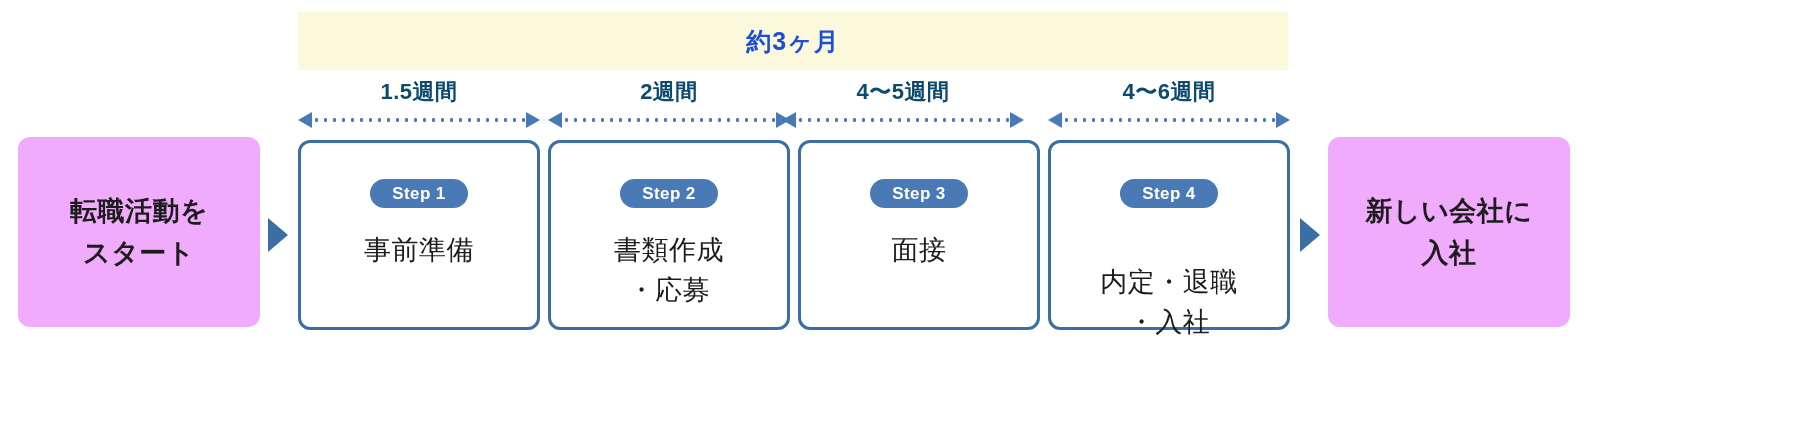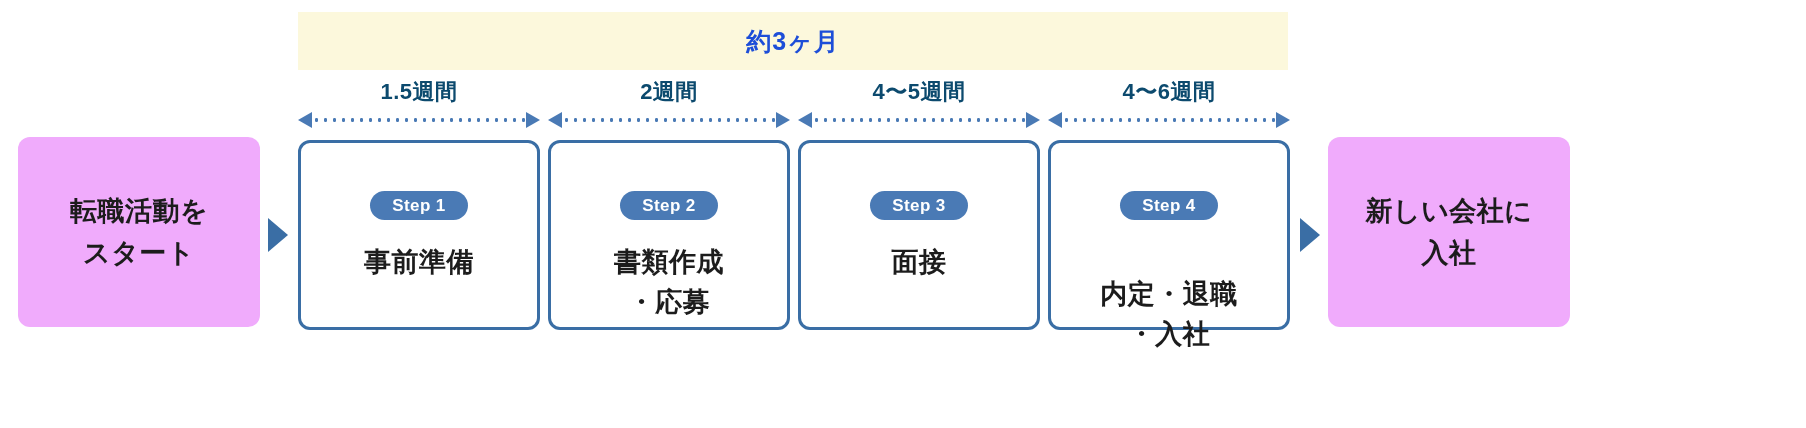--- a/index.html
+++ b/index.html
@@ -78,35 +78,35 @@
     height:190px;
     background:#ffffff;
     border:3px solid #3a6ea5;
     border-radius:12px;
     box-sizing:border-box;
     display:flex;
     flex-direction:column;
     align-items:center;
   }
   .step-badge{
-    margin-top:48px;
+    margin-top:36px;
     background:#4a7ab5;
     color:#ffffff;
     font-size:17px;
     font-weight:700;
     border-radius:16px;
     padding:6px 22px;
     line-height:1;
     letter-spacing:0.4px;
     white-space:nowrap;
   }
   .step-title{
     margin-top:22px;
     font-size:27px;
-    font-weight:700;
+    font-weight:400;
     color:#1c1c1c;
     text-align:center;
     line-height:40px;
     letter-spacing:0.5px;
     white-space:pre-line;
   }
 
   
   .end-box{
     position:absolute;
@@ -157,21 +157,21 @@
 
   <div class="span" style="left:548px;width:242px;">
     <div class="span-label">2週間</div>
     <div class="arrow-row">
       <span class="tri-l"></span>
       <span class="dotline"></span>
       <span class="tri-r"></span>
     </div>
   </div>
 
-  <div class="span" style="left:798px;width:242px;">
+  <div class="span" style="left:782px;width:242px;">
     <div class="span-label">4〜5週間</div>
     <div class="arrow-row">
       <span class="tri-l"></span>
       <span class="dotline"></span>
       <span class="tri-r"></span>
     </div>
   </div>
 
   <div class="span" style="left:1048px;width:242px;">
     <div class="span-label">4〜6週間</div>

